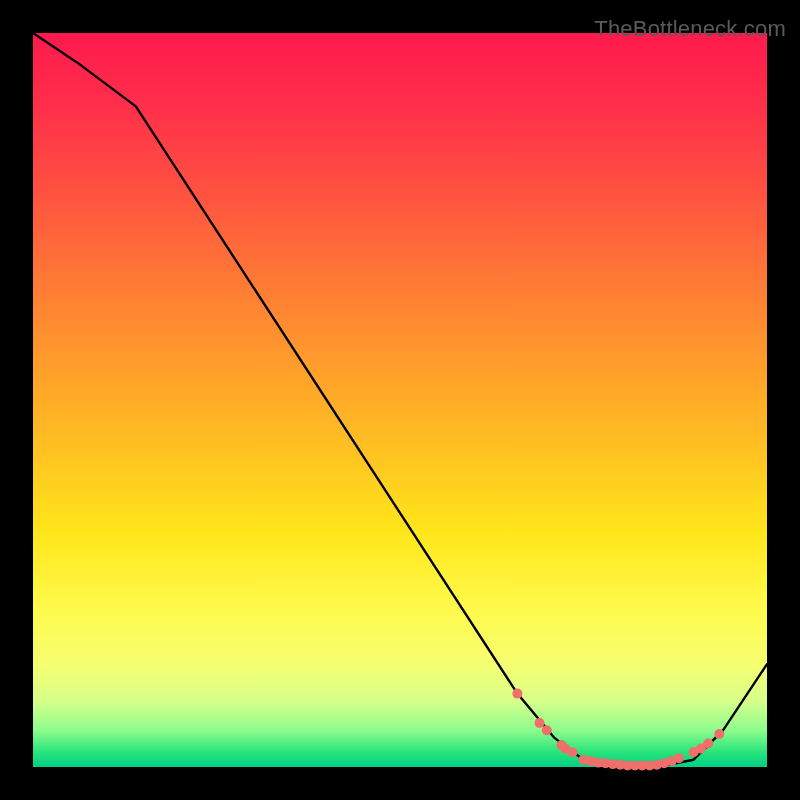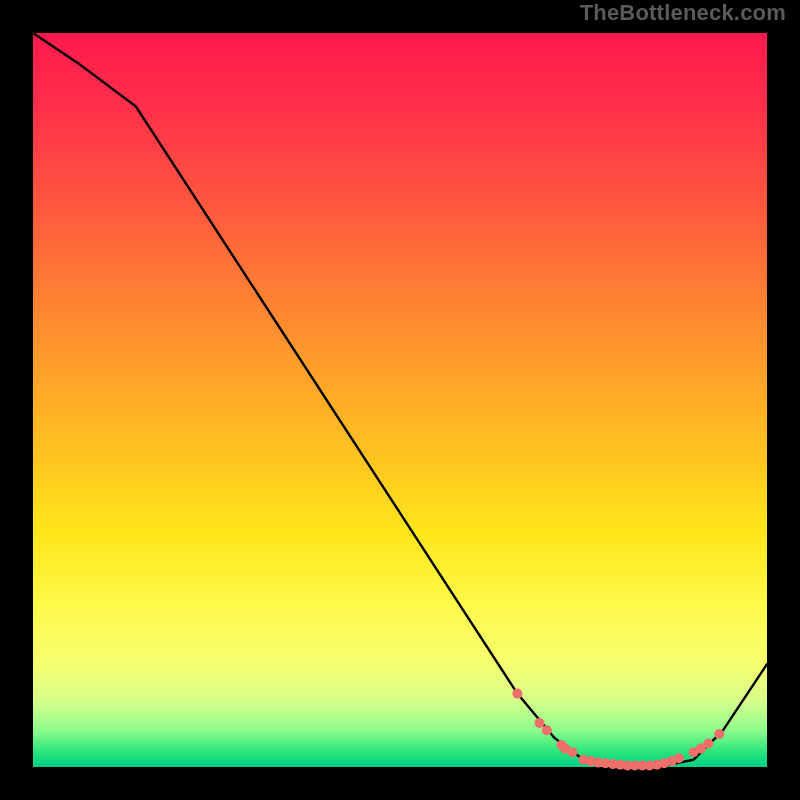--- a/index.html
+++ b/index.html
@@ -12,25 +12,25 @@
     font-family: Arial, Helvetica, sans-serif;
   }
   .frame {
     position: relative;
     width: 800px;
     height: 800px;
     background: #000;
   }
   .watermark {
     position: absolute;
-    top: 0;
+    top: 16px;
     right: 14px;
     color: #5a5a5a;
     font-size: 22px;
-    font-weight: 700;
+    font-weight: 400;
     letter-spacing: 0.2px;
     z-index: 10;
   }
   .plot-area {
     position: absolute;
     left: 33px;
     top: 33px;
     width: 734px;
     height: 734px;
     

